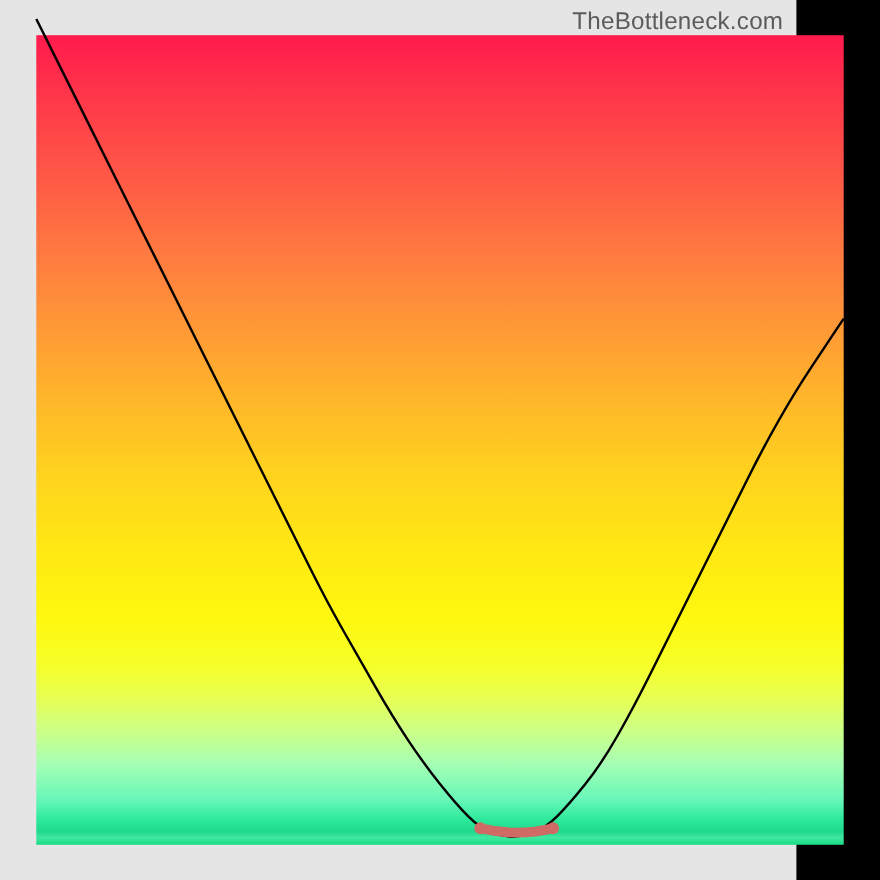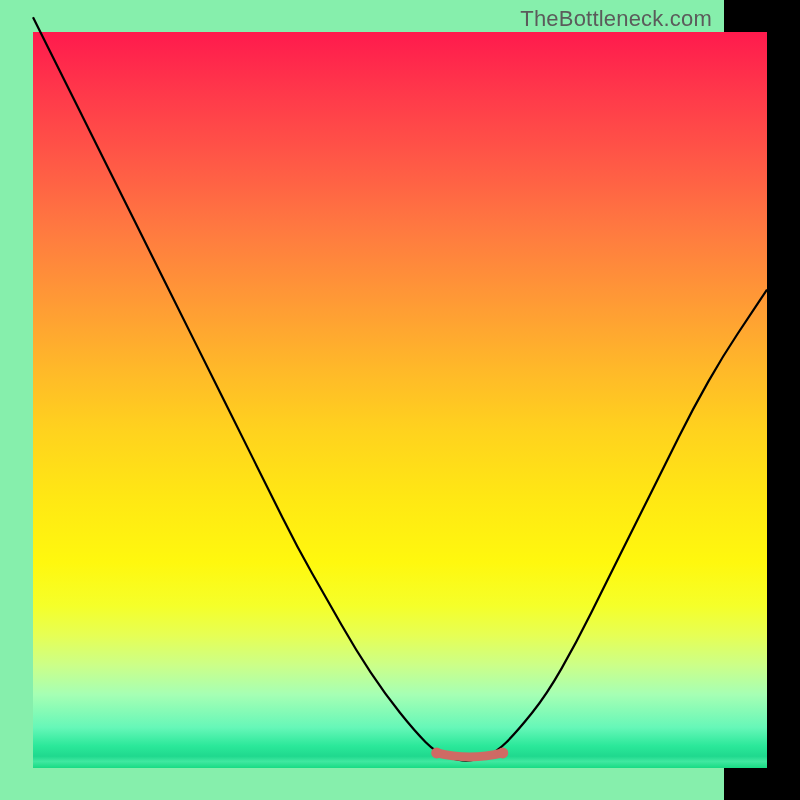--- a/index.html
+++ b/index.html
@@ -10,21 +10,21 @@
     background: #000;
     overflow: hidden;
     font-family: Arial, Helvetica, sans-serif;
   }
   .frame {
     position: absolute;
     left: 0;
     top: 0;
     width: 724px;
     height: 800px;
-    background: #86efac;
+    background: #e5e5e5;
   }
   .plot-area {
     position: absolute;
     left: 33px;
     top: 32px;
     width: 734px;
     height: 736px;
     background: linear-gradient(to bottom,
       #ff1a4d 0%,
       #ff3b4a 9%,

